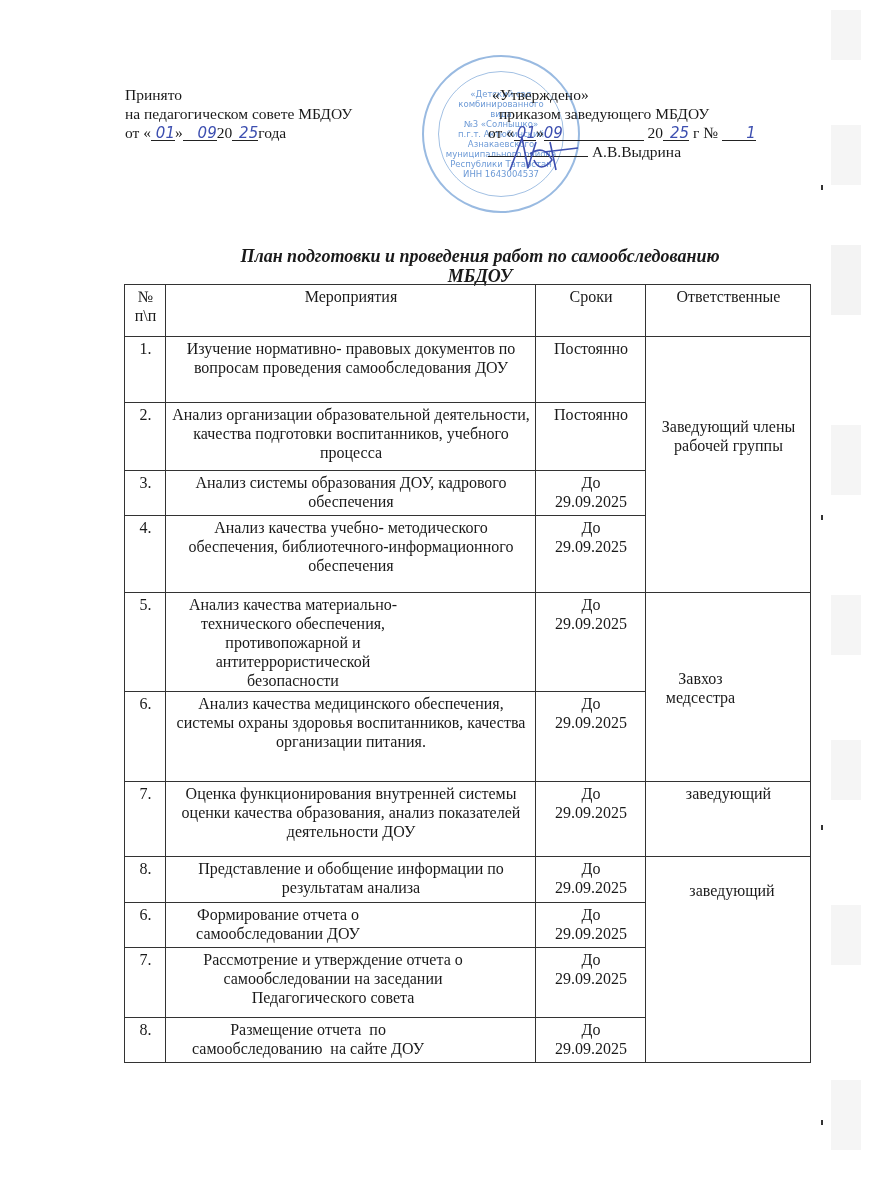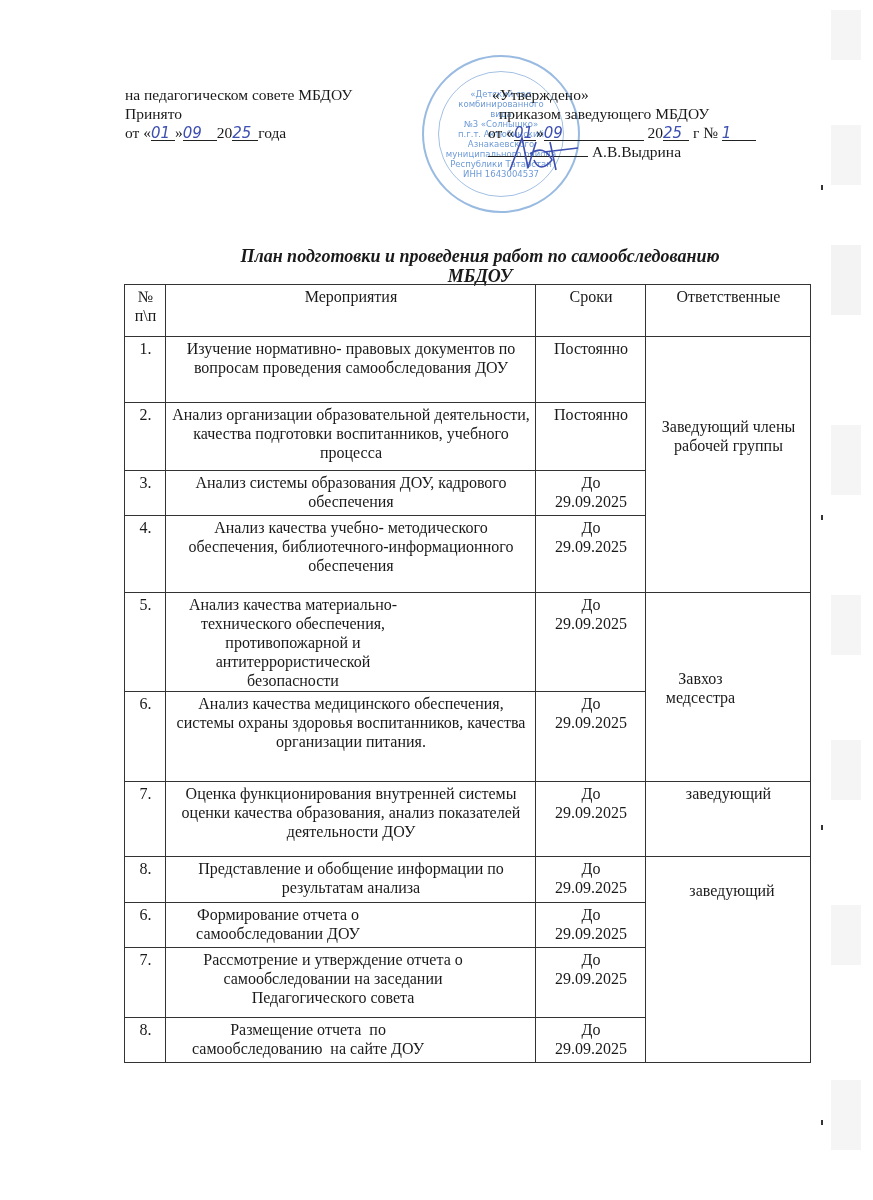--- a/index.html
+++ b/index.html
@@ -3,21 +3,21 @@
 <meta charset="utf-8">
 <style>
   html, body { margin: 0; padding: 0; }
   body {
     width: 873px; height: 1200px; background: #ffffff; position: relative; overflow: hidden;
     font-family: "Liberation Serif", "DejaVu Serif", serif; color: #1a1a1a;
   }
   .abs { position: absolute; }
   .hdr { font-size: 15.5px; line-height: 19px; }
   .hand { color: #3d4fb0; font-family: "DejaVu Sans", sans-serif; font-style: italic; font-size: 15px; }
-  .blank { display: inline-block; border-bottom: 1px solid #222; text-align: left; vertical-align: baseline; line-height: 14px; }
+  .blank { display: inline-block; border-bottom: 1px solid #222; text-align: right; vertical-align: baseline; line-height: 14px; }
   
   .stamp {
     position: absolute; left: 422px; top: 55px; width: 158px; height: 158px; border-radius: 50%;
     border: 2px solid rgba(70,130,200,0.55); box-sizing: border-box;
   }
   .stamp-inner {
     position: absolute; left: 14px; top: 14px; width: 126px; height: 126px; border-radius: 50%;
     border: 1.5px solid rgba(70,130,200,0.5); box-sizing: border-box;
     display: flex; flex-direction: column; align-items: center; justify-content: center;
     font-family: "DejaVu Sans", sans-serif; font-size: 8.5px; line-height: 10px; color: rgba(60,120,200,0.75); text-align: center;
@@ -36,22 +36,22 @@
   }
   col.c1 { width: 41px; } col.c2 { width: 370px; } col.c3 { width: 110px; } col.c4 { width: 165px; }
   .center { text-align: center !important; }
   .mid { vertical-align: middle !important; }
   .scanmarks { position: absolute; right: 0; top: 0; width: 60px; height: 1200px; }
 </style>
 </head>
 <body>
 
 <div class="abs hdr" style="left:125px; top:85px;">
+  <div>Принято</div>
   <div>на педагогическом совете МБДОУ</div>
-  <div>Принято</div>
   <div>
     <span>от «</span><span class="blank hand" style="width:24px">01</span><span>»</span><span class="blank hand" style="width:34px">09</span><span>20</span><span class="blank hand" style="width:26px">25</span><span>года</span>
   </div>
 </div>
 
 <div class="stamp">
   <div class="stamp-inner">
     <div>«Детский сад</div>
     <div>комбинированного</div>
     <div>вида</div>

